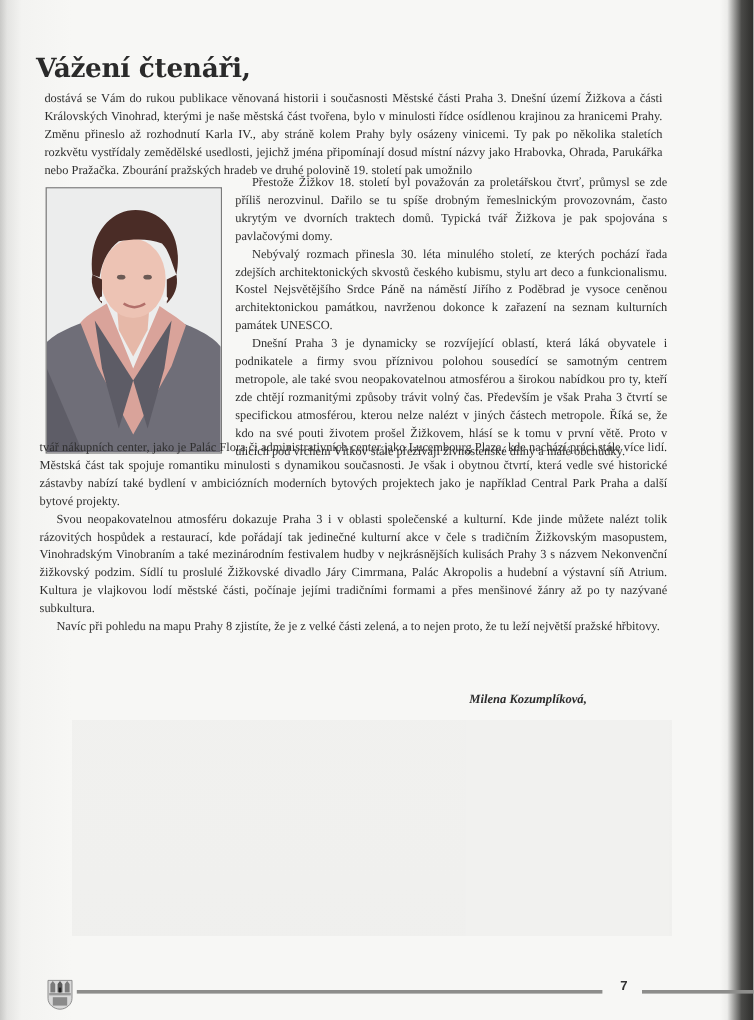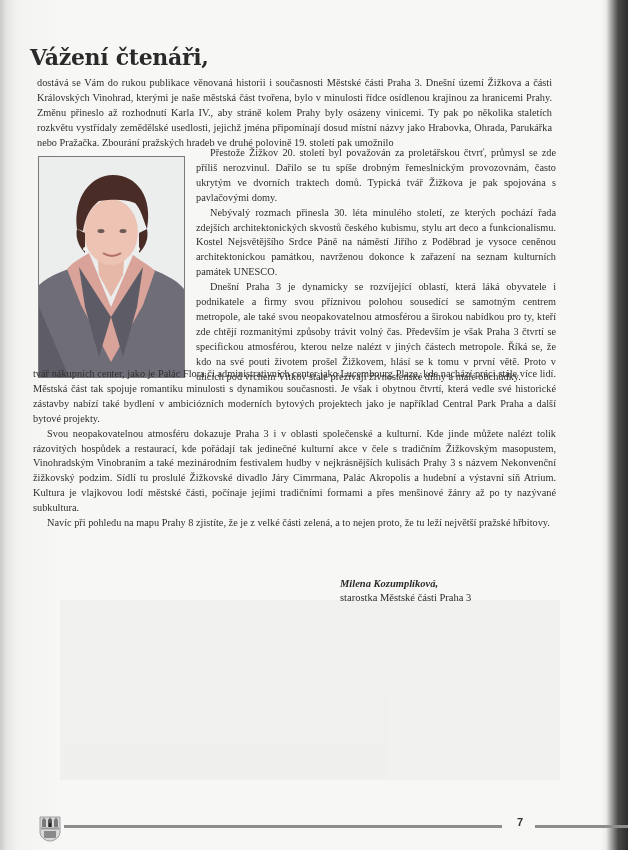--- a/index.html
+++ b/index.html
@@ -17,21 +17,21 @@
   .intro p{margin:4px;text-indent:0;}
   .photo{position:absolute;left:38px;top:156px;width:145px;height:220px;border:1px solid #7a7a7a;
          background:#ececec;overflow:hidden;}
   .photo svg{display:block;}
   .rightcol{position:absolute;left:196px;top:146px;width:360px;}
   .rightcol p{margin:0;text-indent:14px;}
   .rightcol p.cont{text-indent:0;}
   .full{position:absolute;left:33px;top:367px;width:523px;}
   .full p{margin:0;text-indent:14px;}
   .full p.cont{text-indent:0;}
-  .sig{position:absolute;left:340px;top:577px;width:200px;font-size:10.5px;line-height:14px;}
+  .sig{position:absolute;left:340px;top:577px;width:200px;text-align:center;font-size:10.5px;line-height:14px;}
   .sig-name{font-weight:bold;font-style:italic;}
   .footer-logo{position:absolute;left:39px;top:816px;width:22px;height:26px;}
   .footer-rule{position:absolute;left:64px;top:825px;width:438px;height:3px;background:#8d8d8b;}
   .footer-rule2{position:absolute;left:535px;top:825px;width:93px;height:3px;background:#8d8d8b;}
   .pagenum{position:absolute;left:512px;top:816px;width:16px;text-align:center;
            font-family:"Liberation Sans",sans-serif;font-weight:bold;font-size:11px;color:#333;}
 </style>
 </head>
 <body>
 
@@ -68,34 +68,33 @@
     <ellipse cx="84" cy="74" rx="3.5" ry="2" fill="#6b5a55"></ellipse>
 
     <path d="M64 96 C70 100 76 100 82 96" stroke="#b26f6a" stroke-width="2" fill="none"></path>
 
     <circle cx="46" cy="92" r="2" fill="#f4f4f4"></circle>
     <circle cx="99" cy="92" r="2" fill="#f4f4f4"></circle>
   </svg>
 </div>
 
 <div class="rightcol txt">
-  <p>Přestože Žižkov 20. století byl považován za proletářskou čtvrť, průmysl se zde příliš nerozvinul. Dařilo se tu spíše drobným řemeslnickým provozovnám, často ukrytým ve dvorních traktech domů. Typická tvář Žižkova je pak spojována s pavlačovými domy.</p>
+  <p>Přestože Žižkov 18. století byl považován za proletářskou čtvrť, průmysl se zde příliš nerozvinul. Dařilo se tu spíše drobným řemeslnickým provozovnám, často ukrytým ve dvorních traktech domů. Typická tvář Žižkova je pak spojována s pavlačovými domy.</p>
   <p>Nebývalý rozmach přinesla 30. léta minulého století, ze kterých pochází řada zdejších architektonických skvostů českého kubismu, stylu art deco a funkcionalismu. Kostel Nejsvětějšího Srdce Páně na náměstí Jiřího z Poděbrad je vysoce ceněnou architektonickou památkou, navrženou dokonce k zařazení na seznam kulturních památek UNESCO.</p>
   <p>Dnešní Praha 3 je dynamicky se rozvíjející oblastí, která láká obyvatele i podnikatele a firmy svou příznivou polohou sousedící se samotným centrem metropole, ale také svou neopakovatelnou atmosférou a širokou nabídkou pro ty, kteří zde chtějí rozmanitými způsoby trávit volný čas. Především je však Praha 3 čtvrtí se specifickou atmosférou, kterou nelze nalézt v jiných částech metropole. Říká se, že kdo na své pouti životem prošel Žižkovem, hlásí se k tomu v první větě. Proto v ulicích pod vrchem Vítkov stále přežívají živnostenské dílny a malé obchůdky.</p>
 </div>
 
 <div class="full txt">
   <p class="cont">tvář nákupních center, jako je Palác Flora či administrativních center jako Lucembourg Plaza, kde nachází práci stále více lidí. Městská část tak spojuje romantiku minulosti s dynamikou současnosti. Je však i obytnou čtvrtí, která vedle své historické zástavby nabízí také bydlení v ambiciózních moderních bytových projektech jako je například Central Park Praha a další bytové projekty.</p>
   <p>Svou neopakovatelnou atmosféru dokazuje Praha 3 i v oblasti společenské a kulturní. Kde jinde můžete nalézt tolik rázovitých hospůdek a restaurací, kde pořádají tak jedinečné kulturní akce v čele s tradičním Žižkovským masopustem, Vinohradským Vinobraním a také mezinárodním festivalem hudby v nejkrásnějších kulisách Prahy 3 s názvem Nekonvenční žižkovský podzim. Sídlí tu proslulé Žižkovské divadlo Járy Cimrmana, Palác Akropolis a hudební a výstavní síň Atrium. Kultura je vlajkovou lodí městské části, počínaje jejími tradičními formami a přes menšinové žánry až po ty nazývané subkultura.</p>
   <p>Navíc při pohledu na mapu Prahy 8 zjistíte, že je z velké části zelená, a to nejen proto, že tu leží největší pražské hřbitovy.</p>
 </div>
 
 <div class="sig">
   <div class="sig-name">Milena Kozumplíková,</div>
-  <div>starostka Městské části Praha 3</div>
 </div>
 
 <div class="footer-logo">
   <svg width="22" height="26" viewBox="0 0 22 26">
     <path d="M1 1 H21 V16 C21 21 16 25 11 25 C6 25 1 21 1 16 Z" fill="#d9d9d9" stroke="#8a8a8a" stroke-width="0.8"></path>
     <rect x="3" y="4" width="4" height="7" fill="#7a7a7a"></rect>
     <path d="M3 4 L5 1.5 L7 4 Z" fill="#7a7a7a"></path>
     <rect x="9" y="4" width="4" height="7" fill="#5a5a5a"></rect>
     <path d="M9 4 L11 1.5 L13 4 Z" fill="#5a5a5a"></path>
     <rect x="15" y="4" width="4" height="7" fill="#7a7a7a"></rect>

